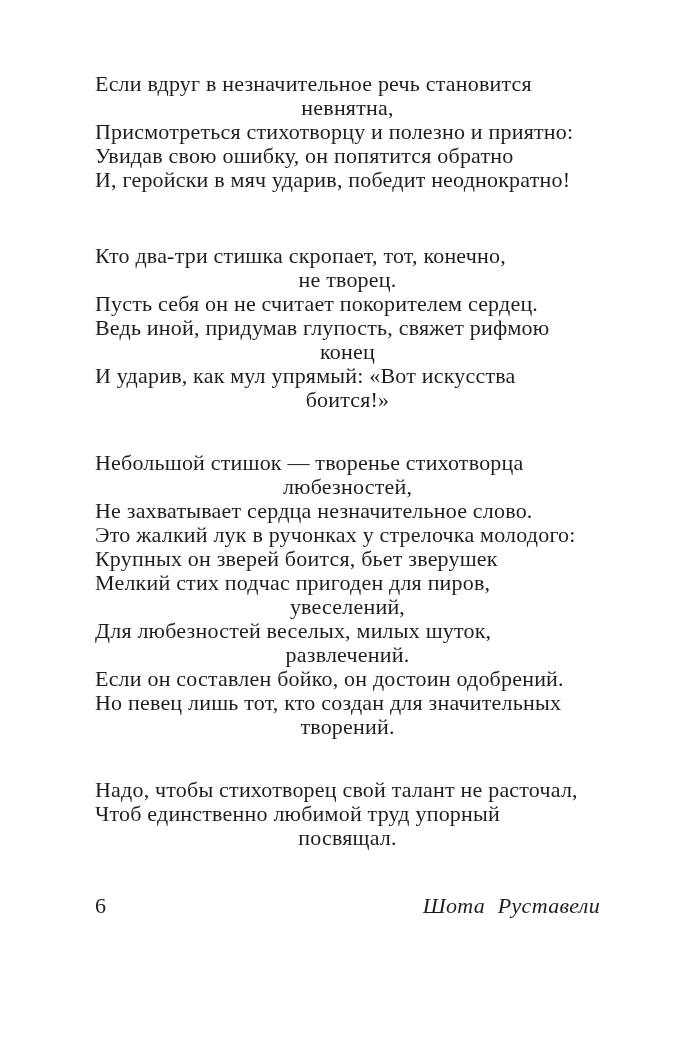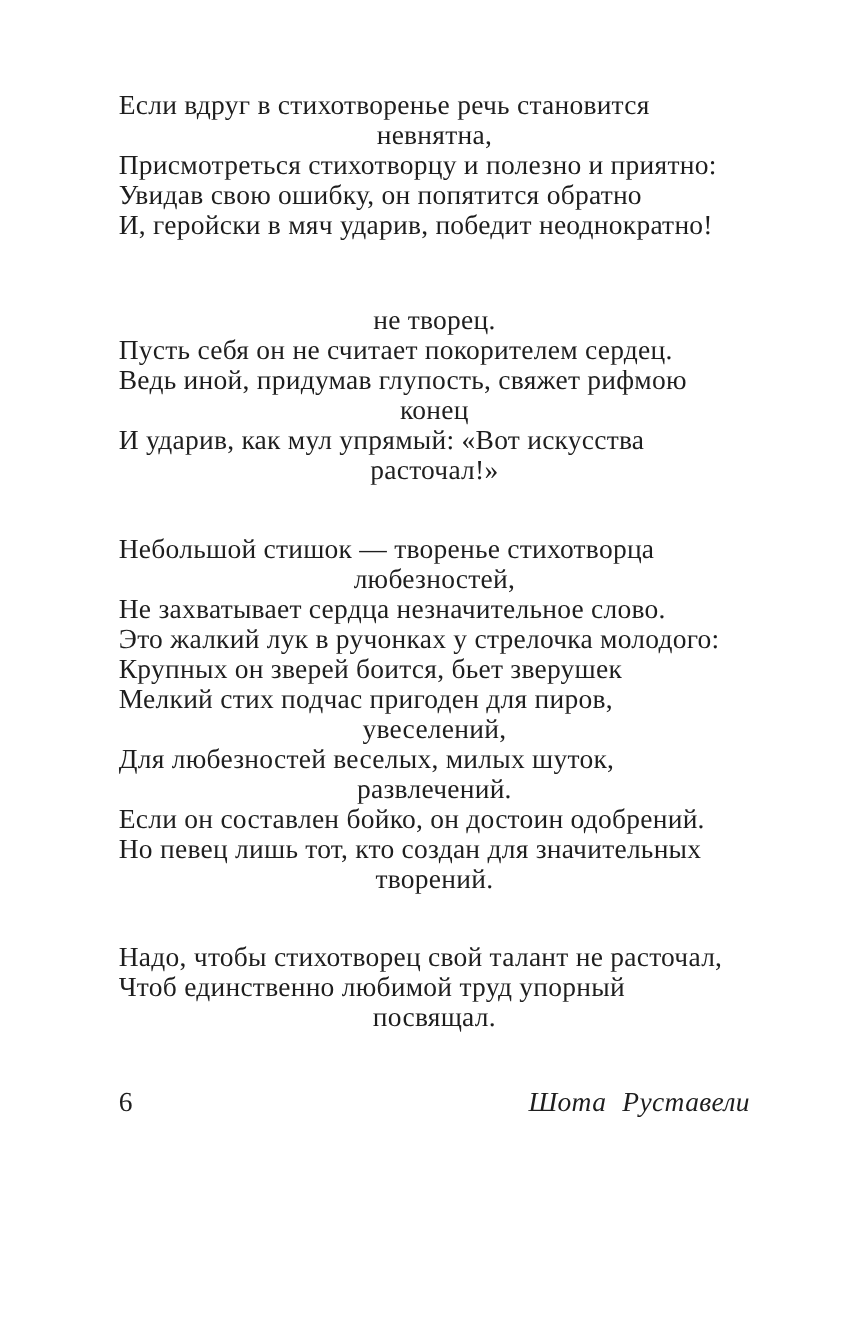--- a/index.html
+++ b/index.html
@@ -53,34 +53,35 @@
     font-family: Liberation Serif, serif;
   }
 </style>
 </head>
 <body>
 
 <div class="page">
   <main class="poem">
 
     <section class="stanza stanza-1">
-      <div class="line">Если вдруг в стихотворенье речь становится</div>
+      <div class="line">Если вдруг в незначительное речь становится</div>
       <div class="line right">невнятна,</div>
       <div class="line">Присмотреться стихотворцу и полезно и приятно:</div>
       <div class="line">Увидав свою ошибку, он попятится обратно</div>
       <div class="line">И, геройски в мяч ударив, победит неоднократно!</div>
     </section>
 
     <section class="stanza stanza-2">
+      <div class="line">Кто два-три стишка скропает, тот, конечно,</div>
       <div class="line right">не творец.</div>
       <div class="line">Пусть себя он не считает покорителем сердец.</div>
       <div class="line">Ведь иной, придумав глупость, свяжет рифмою</div>
       <div class="line right">конец</div>
       <div class="line">И ударив, как мул упрямый: «Вот искусства</div>
-      <div class="line right">расточал!»</div>
+      <div class="line right">боится!»</div>
     </section>
 
     <section class="stanza stanza-3">
       <div class="line">Небольшой стишок — творенье стихотворца</div>
       <div class="line right">любезностей,</div>
       <div class="line">Не захватывает сердца незначительное слово.</div>
       <div class="line">Это жалкий лук в ручонках у стрелочка молодого:</div>
       <div class="line">Крупных он зверей боится, бьет зверушек</div>
     </section>
 

